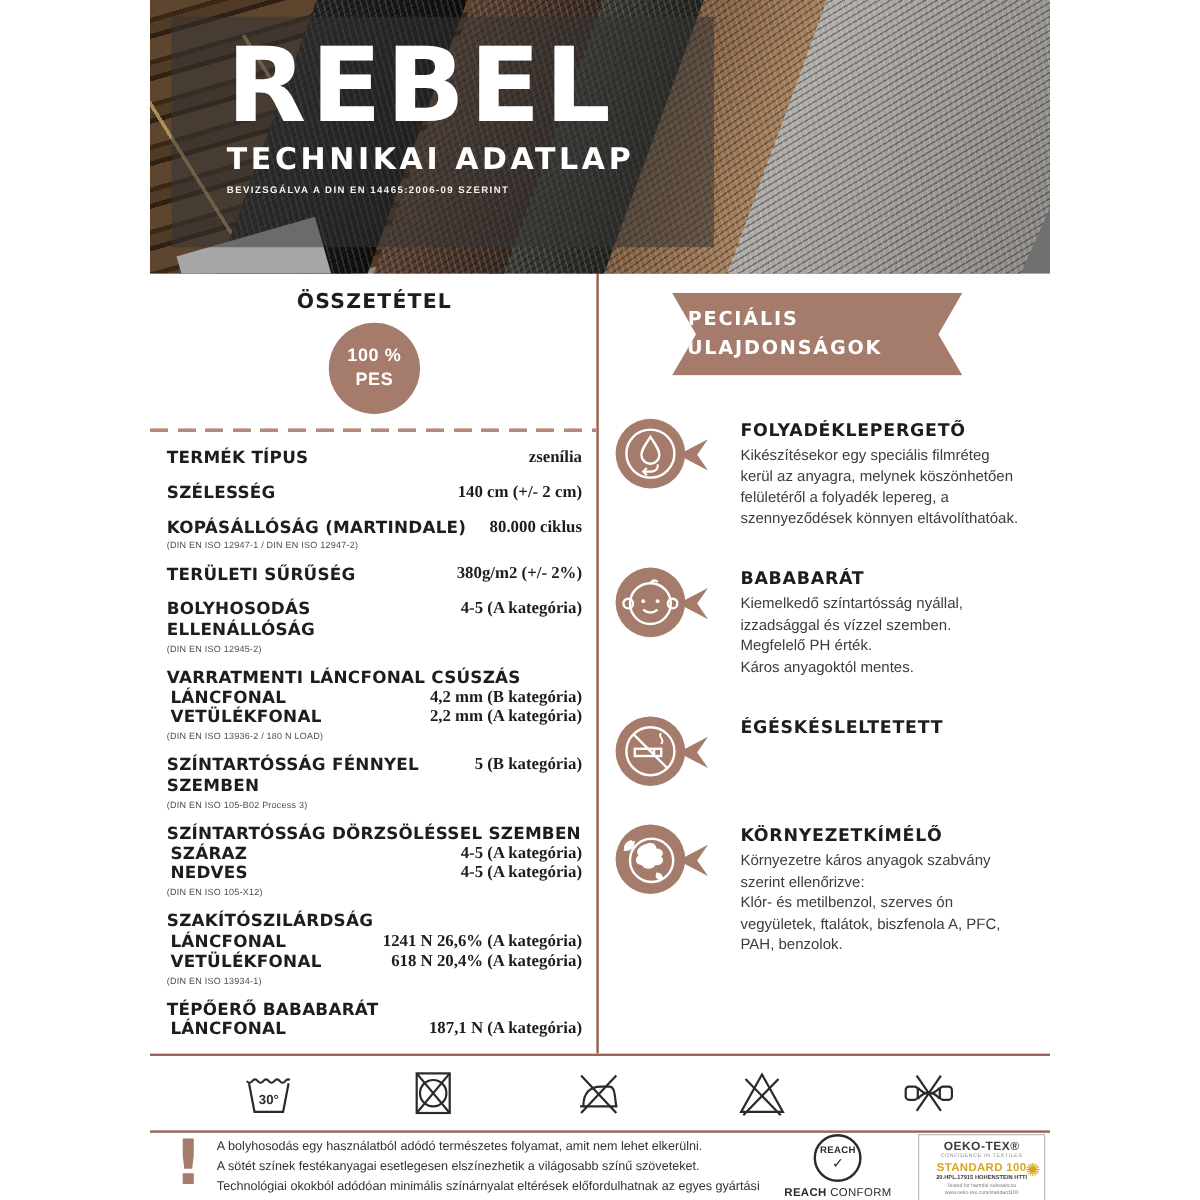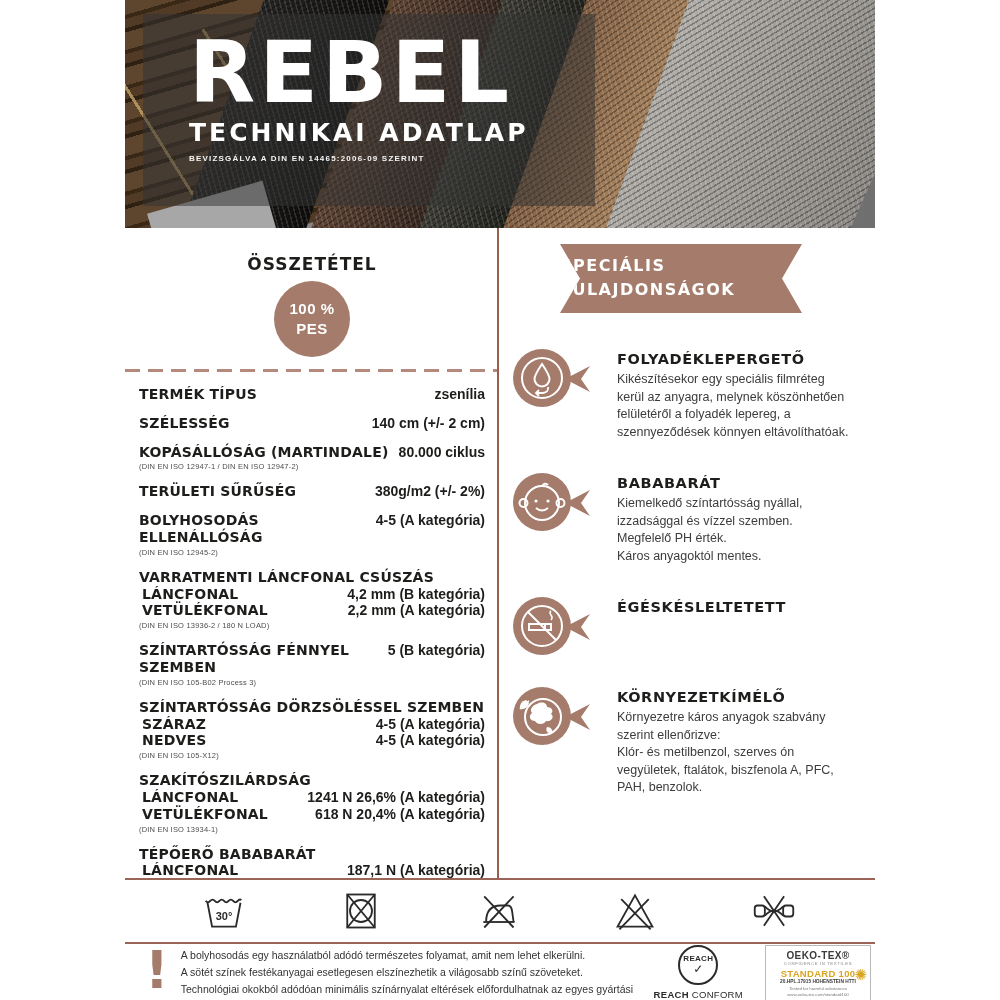--- a/index.html
+++ b/index.html
@@ -30,33 +30,33 @@
   .hero-title { font-size:86px; line-height:.95; font-weight:800; letter-spacing:4px; font-family:"DejaVu Sans","Liberation Sans",sans-serif; }
   .hero-sub   { font-size:25px; font-weight:700; letter-spacing:3px; margin-top:4px; font-family:"DejaVu Sans","Liberation Sans",sans-serif;}
   .hero-note  { font-size:8px; font-weight:700; letter-spacing:1.2px; margin-top:7px; opacity:.95; }
 
   
   .columns { position:absolute; left:125px; top:228px; width:750px; height:650px; display:flex; overflow:hidden; }
   .col-left  { width:374px; border-right:2px solid #99604f; padding:10px 12px 0 14px; }
   .col-right { flex:1; padding:12px 26px 0 14px; }
 
   .comp-heading { text-align:center; font-size:17px; font-weight:800; letter-spacing:1px; color:#1d1d1b;
-                  font-family:"DejaVu Sans","Liberation Sans",sans-serif; margin-top:16px;}
+                  font-family:"DejaVu Sans","Liberation Sans",sans-serif; margin-top:4px;}
   .comp-badge { width:76px; height:76px; border-radius:50%; background:var(--accent); color:#fff;
                 display:flex; flex-direction:column; align-items:center; justify-content:center;
                 font-weight:800; font-size:15px; letter-spacing:.5px; margin:7px auto 12px auto; line-height:1.35; }
   .dashes { height:3px; margin:0 -12px 14px -14px;
             background:repeating-linear-gradient(90deg,#b5897c 0 15px,transparent 15px 23px); }
 
   .spec-row { margin-bottom:12px; }
   .spec-head { display:flex; justify-content:space-between; gap:8px; align-items:flex-start; }
   .spec-label { font-weight:800; font-size:14px; color:#1d1d1b; line-height:1.2; letter-spacing:.2px;
                 font-family:"DejaVu Sans","Liberation Sans",sans-serif; }
   .spec-value { font-weight:800; font-size:14px; color:#1d1d1b; white-space:nowrap; text-align:center; line-height:1.2;
-                font-family:Liberation Sans, sans-serif; }
+                font-family:Liberation Serif, serif; }
   .spec-subrow { display:flex; justify-content:space-between; gap:8px; padding-left:3px; line-height:1.25; }
   .spec-note { font-size:7.5px; color:#4d4d4d; margin-top:2px; letter-spacing:.2px; }
 
   .ribbon { width:242px; margin:4px auto 36px auto; background:var(--accent); color:#fff; text-align:left;
             padding:10px 0 11px 0; letter-spacing:1.5px; font-weight:800; font-size:16px; line-height:1.5;
             font-family:"DejaVu Sans","Liberation Sans",sans-serif;
             clip-path:polygon(0 0,100% 0,calc(100% - 20px) 50%,100% 100%,0 100%,20px 50%); }
 
   .feature { display:flex; gap:28px; margin-bottom:32px; }
   .feat-icon-wrap { position:relative; width:76px; flex:0 0 76px; }

